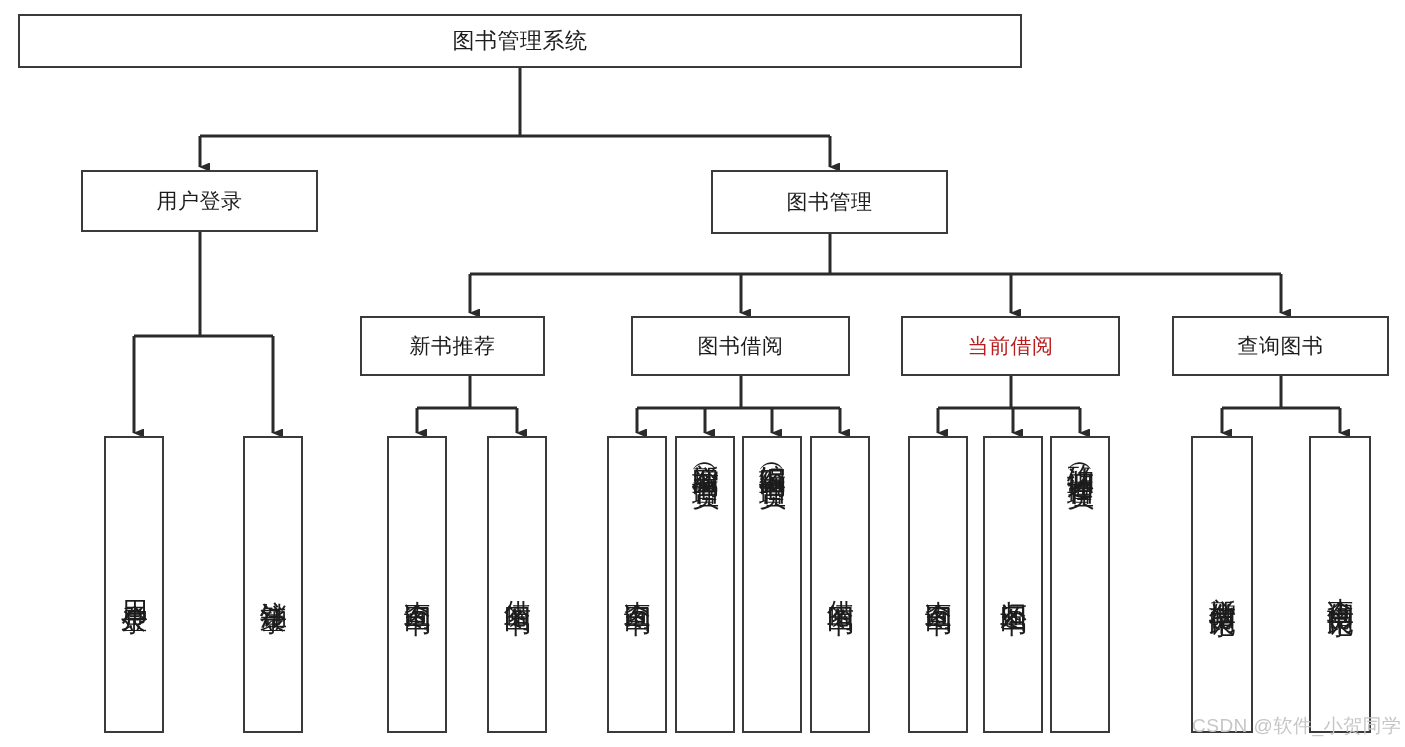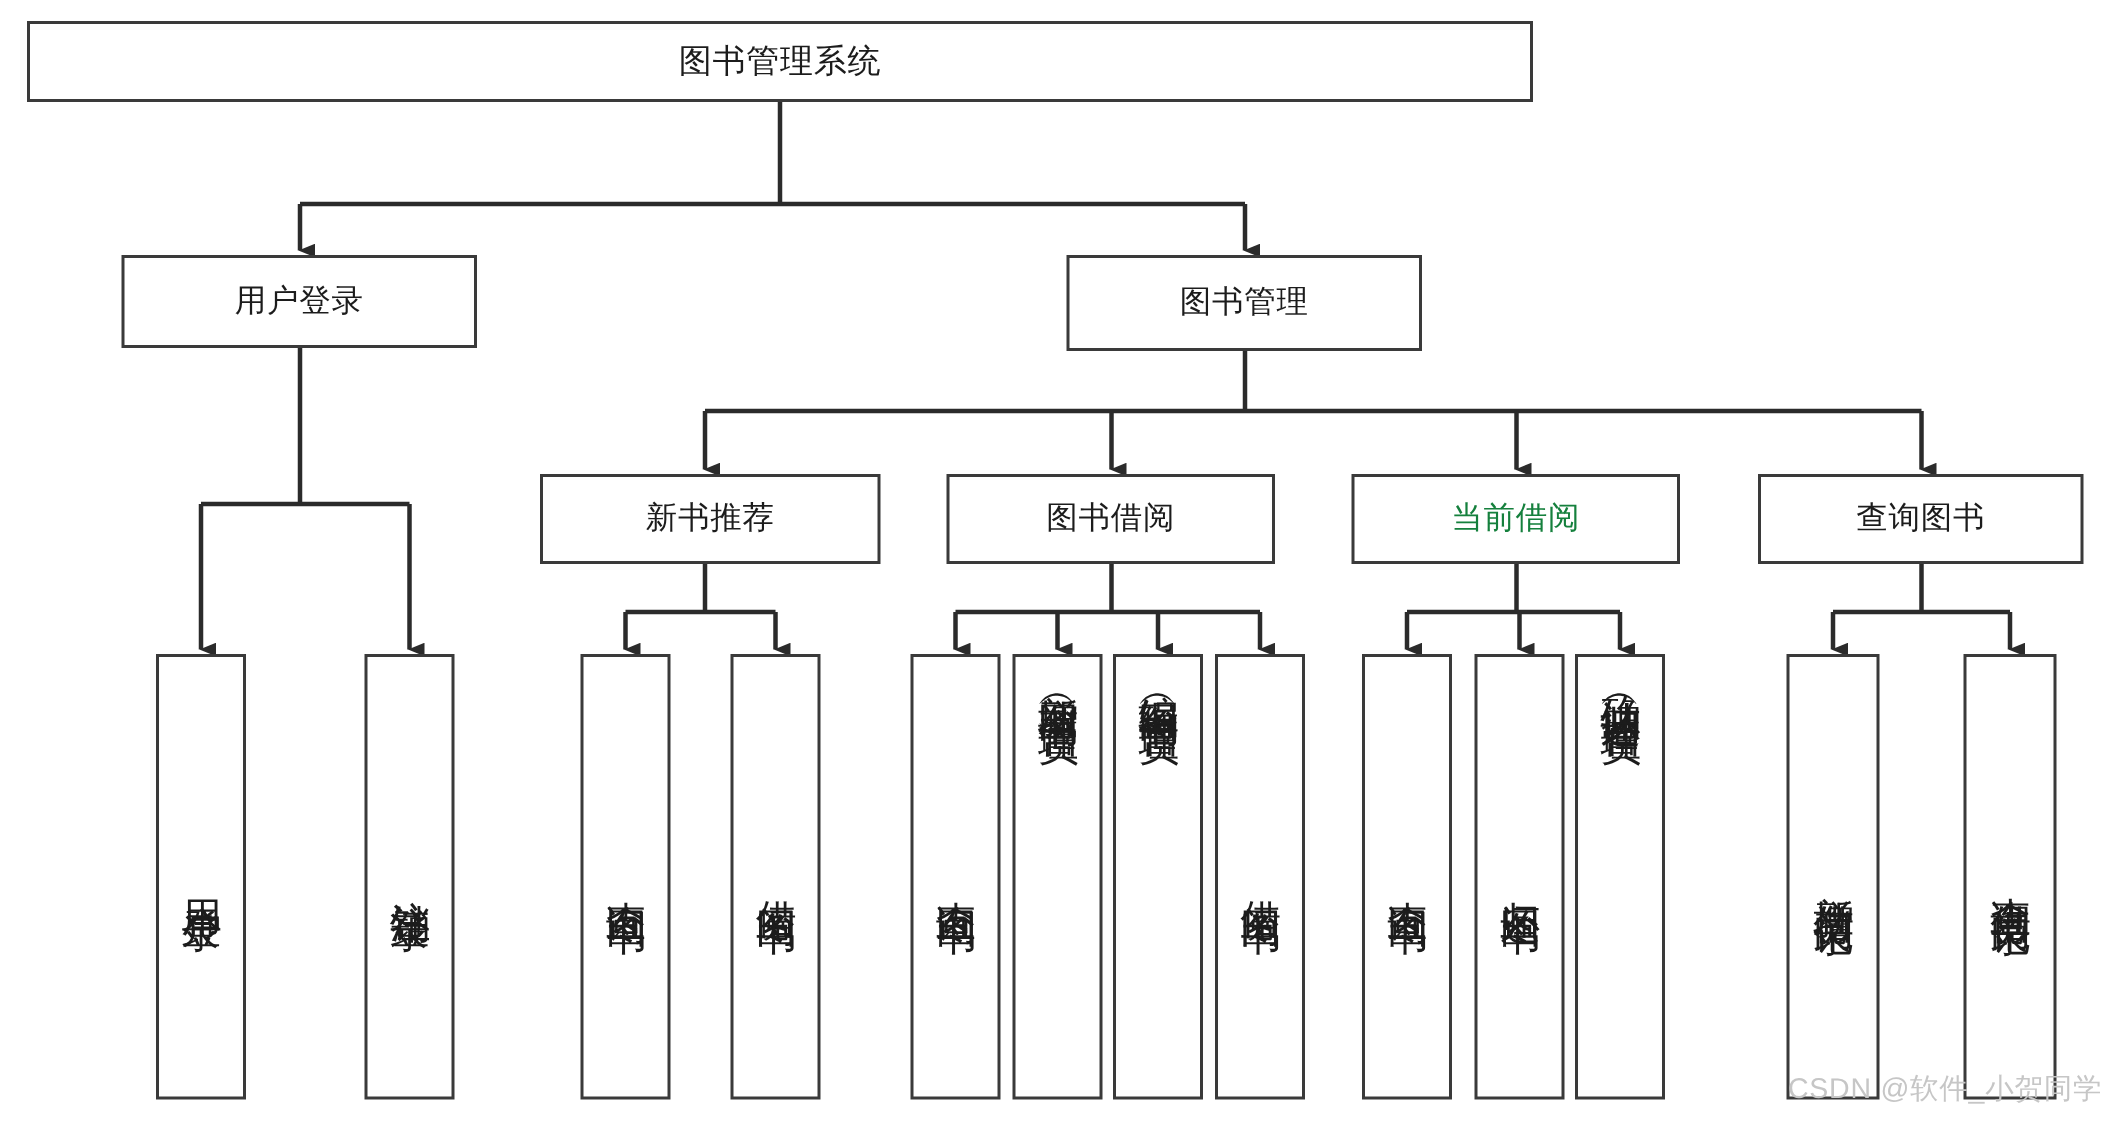--- a/index.html
+++ b/index.html
@@ -122,28 +122,28 @@
   <div id="node-layer">
       <div class="node horiz root" style="left: 18px; top: 14px; width: 1004px; height: 54px; border-color: rgb(58, 58, 58); background: rgb(255, 255, 255);">
         <span class="label" style="color: rgb(28, 28, 28);">图书管理系统</span>
       </div>
       <div class="node horiz" style="left: 81px; top: 170px; width: 237px; height: 62px; border-color: rgb(58, 58, 58); background: rgb(255, 255, 255);">
         <span class="label" style="color: rgb(28, 28, 28);">用户登录</span>
       </div>
       <div class="node horiz" style="left: 711px; top: 170px; width: 237px; height: 64px; border-color: rgb(58, 58, 58); background: rgb(255, 255, 255);">
         <span class="label" style="color: rgb(28, 28, 28);">图书管理</span>
       </div>
-      <div class="node horiz" style="left: 360px; top: 316px; width: 227px; height: 60px; border-color: rgb(58, 58, 58); background: rgb(255, 255, 255);">
+      <div class="node horiz" style="left: 360px; top: 316px; width: 185px; height: 60px; border-color: rgb(58, 58, 58); background: rgb(255, 255, 255);">
         <span class="label" style="color: rgb(28, 28, 28);">新书推荐</span>
       </div>
       <div class="node horiz" style="left: 631px; top: 316px; width: 219px; height: 60px; border-color: rgb(58, 58, 58); background: rgb(255, 255, 255);">
         <span class="label" style="color: rgb(28, 28, 28); text-align: right;">图书借阅</span>
       </div>
       <div class="node horiz" style="left: 901px; top: 316px; width: 219px; height: 60px; border-color: rgb(58, 58, 58); background: rgb(255, 255, 255);">
-        <span class="label" style="color: #15803d;">当前借阅</span>
+        <span class="label" style="color: #b91c1c;">当前借阅</span>
       </div>
       <div class="node horiz" style="left: 1172px; top: 316px; width: 217px; height: 60px; border-color: rgb(58, 58, 58); background: rgb(255, 255, 255);">
         <span class="label" style="color: rgb(28, 28, 28);">查询图书</span>
       </div>
       <div class="node vert" style="left: 104px; top: 436px; width: 60px; height: 297px; border-color: rgb(58, 58, 58); background: rgb(255, 255, 255);">
         <span class="label" style="color: rgb(28, 28, 28);">用户登录</span>
       </div>
       <div class="node vert" style="left: 243px; top: 436px; width: 60px; height: 297px; border-color: rgb(58, 58, 58); background: rgb(255, 255, 255);">
         <span class="label" style="color: rgb(28, 28, 28);">注销登录</span>
       </div>

